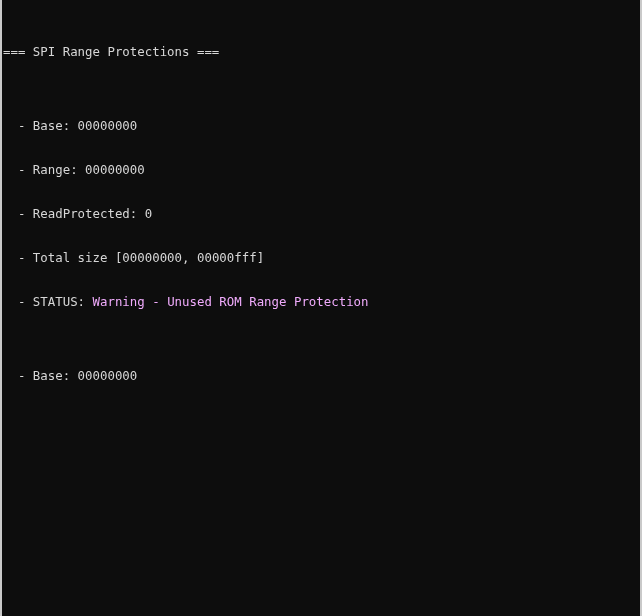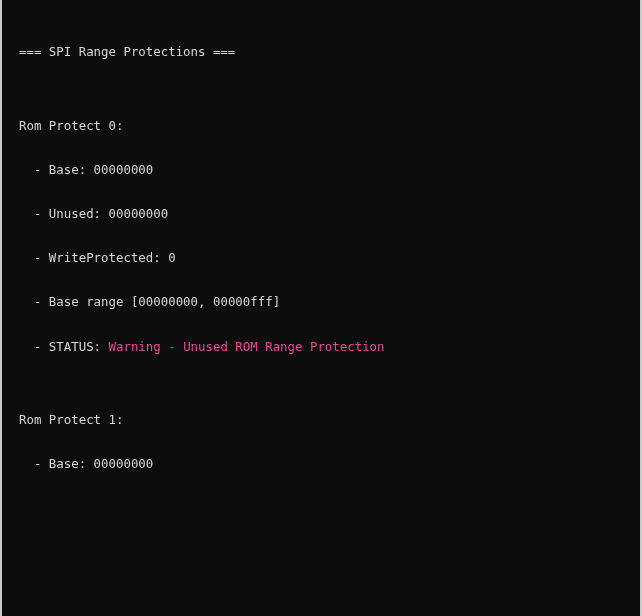--- a/index.html
+++ b/index.html
@@ -28,47 +28,44 @@
     font-size: 12.4px;
     line-height: 14.72px;
     color: #d7d7d7;
     white-space: pre;
     letter-spacing: 0px;
   }
   .term-line {
     height: 14.72px;
     white-space: pre;
     font-family: "DejaVu Sans Mono", "Liberation Mono", monospace;
-    padding-left: 16px;
   }
   .seg {
     white-space: pre;
     font-family: "DejaVu Sans Mono", "Liberation Mono", monospace;
   }
   .c-default { color: #d7d7d7; }
-  .c-red     { color: #ec4899; }
+  .c-red     { color: #f0abfc; }
 </style>
 </head>
 <body>
 
 <div id="terminal-window">
   <div id="terminal-output">
 
     <div class="term-line"><span class="seg c-default">=== SPI Range Protections ===</span></div>
 
     
-    <div class="term-line"><span class="seg c-default">Rom Protect 0:</span></div>
     <div class="term-line"><span class="seg c-default">  - Base: </span><span class="seg c-default">00000000</span></div>
-    <div class="term-line"><span class="seg c-default">  - Unused: </span><span class="seg c-default">00000000</span></div>
-    <div class="term-line"><span class="seg c-default">  - WriteProtected: </span><span class="seg c-default">0</span></div>
-    <div class="term-line"><span class="seg c-default">  - Base range </span><span class="seg c-default">[00000000, 00000fff]</span></div>
+    <div class="term-line"><span class="seg c-default">  - Range: </span><span class="seg c-default">00000000</span></div>
+    <div class="term-line"><span class="seg c-default">  - ReadProtected: </span><span class="seg c-default">0</span></div>
+    <div class="term-line"><span class="seg c-default">  - Total size </span><span class="seg c-default">[00000000, 00000fff]</span></div>
     <div class="term-line"><span class="seg c-default">  - STATUS: </span><span class="seg c-red">Warning - Unused ROM Range Protection</span></div>
 
     
-    <div class="term-line"><span class="seg c-default">Rom Protect 1:</span></div>
     <div class="term-line"><span class="seg c-default">  - Base: </span><span class="seg c-default">00000000</span></div>
     
     
     
     
     
     
     
 
     

